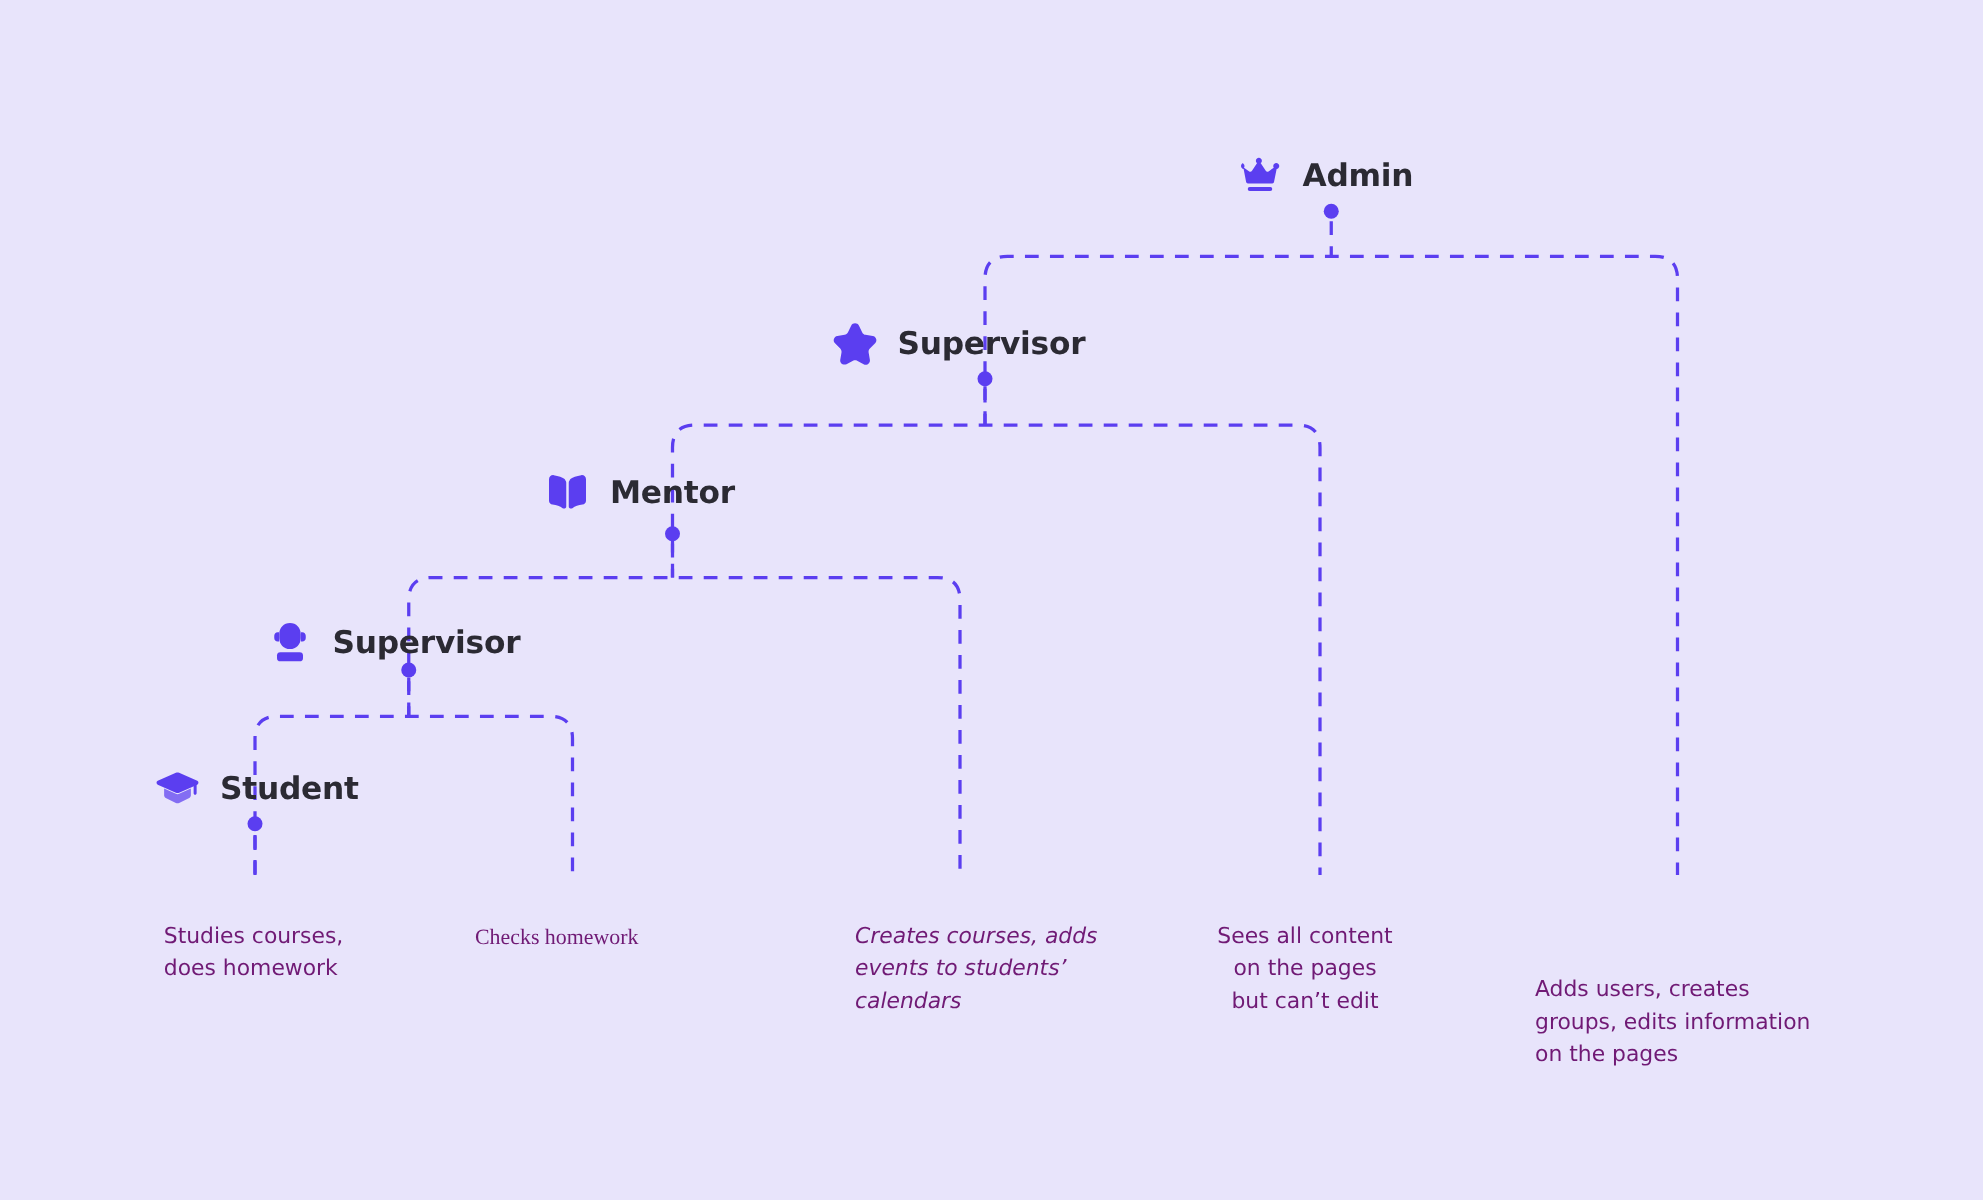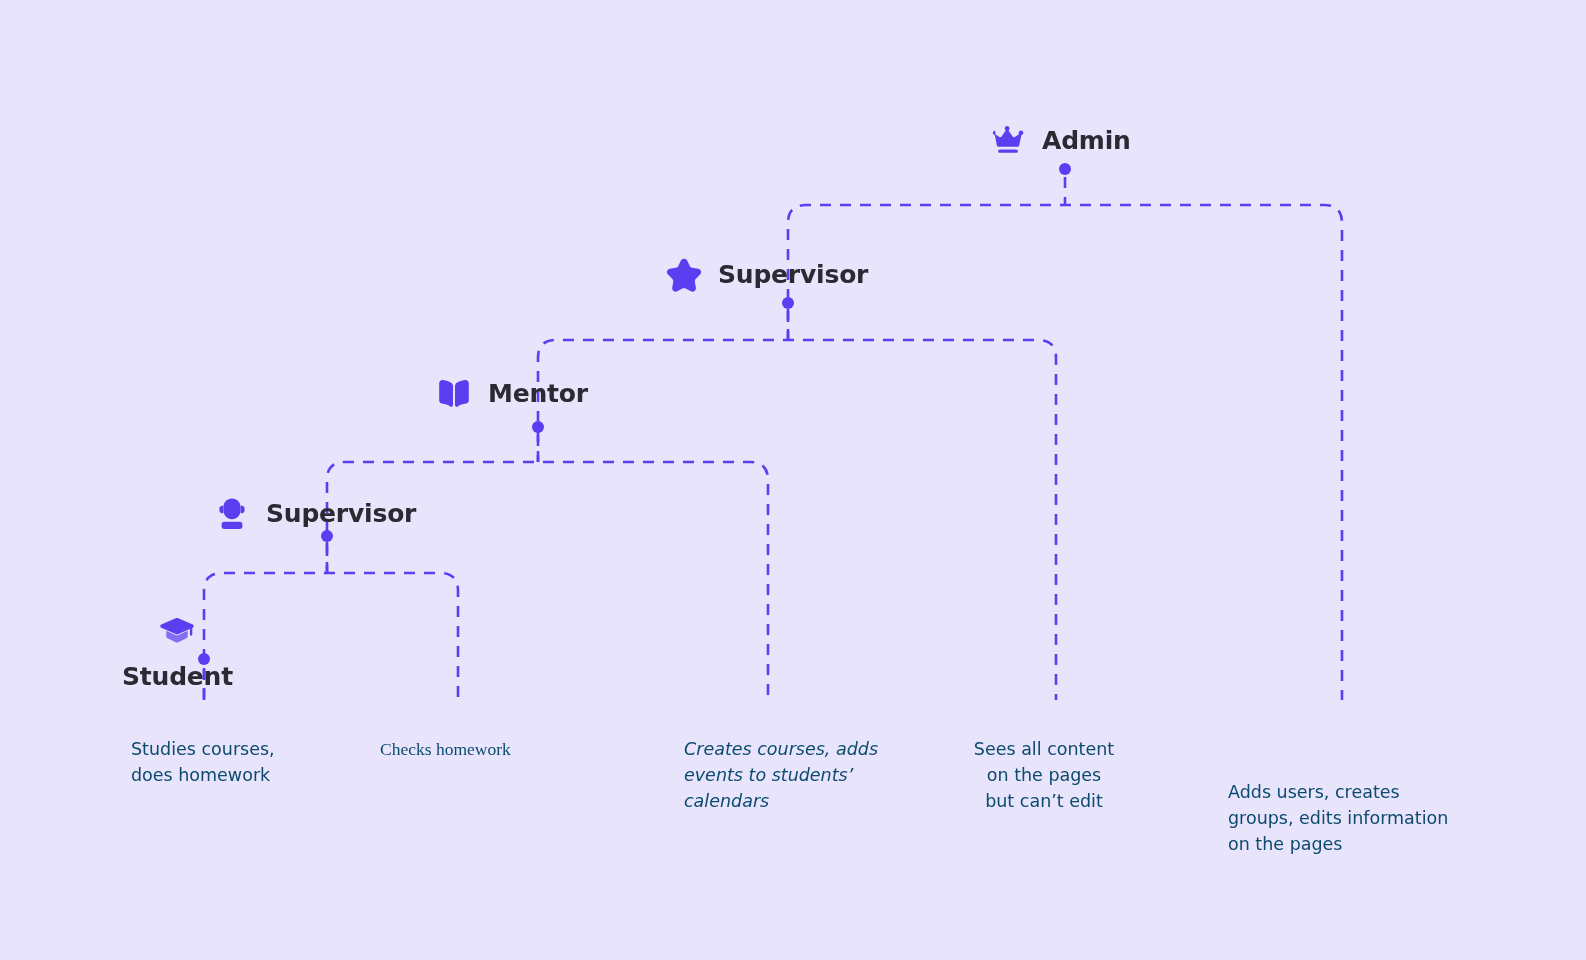--- a/index.html
+++ b/index.html
@@ -47,21 +47,21 @@
     font-size: 25px;
     font-weight: 700;
     color: #2b2a33;
     letter-spacing: -0.2px;
     line-height: 1;
   }
   .caption {
     position: absolute;
     font-size: 17.5px;
     line-height: 26px;
-    color: #0c4a6e;
+    color: #701a75;
     font-weight: 400;
     white-space: pre-line;
   }
 </style>
 </head>
 <body>
 
 <div id="stage">
 
   <svg id="wires" viewBox="0 0 1586 960" width="1586" height="960" aria-hidden="true">
@@ -124,21 +124,21 @@
     <span class="node-icon">
       <svg viewBox="0 0 40 40" width="40" height="40">
         <path fill="#5b3ef0" d="M20 5.4c-5 0-8.6 3.8-8.6 8.9v3c0 5.1 3.6 8.9 8.6 8.9s8.6-3.8 8.6-8.9v-3c0-5.1-3.6-8.9-8.6-8.9z"></path>
         <path fill="#5b3ef0" d="M10.1 12.7c-1.5 0-2.7 1.3-2.7 2.9v1.7c0 1.6 1.2 2.9 2.7 2.9h1.1v-7.5h-1.1zM29.9 12.7h-1.1v7.5h1.1c1.5 0 2.7-1.3 2.7-2.9v-1.7c0-1.6-1.2-2.9-2.7-2.9z"></path>
         <rect fill="#5b3ef0" x="9.6" y="28.7" width="20.8" height="7.3" rx="2.7"></rect>
       </svg>
     </span>
     <span class="node-label">Supervisor</span>
   </div>
 
-  <div class="node" style="left:122px; top:610px;flex-direction:column;">
+  <div class="node" style="left:122px; top:610px;">
     <span class="node-icon">
       <svg viewBox="0 0 40 40" width="40" height="40">
         <path fill="#5b3ef0" opacity="0.72" d="M9.3 20.8v5.4c0 .9.5 1.7 1.3 2.1l8.1 4c.8.4 1.8.4 2.6 0l8.1-4c.8-.4 1.3-1.2 1.3-2.1v-5.4L21.3 25c-.8.4-1.8.4-2.6 0l-9.4-4.2z"></path>
         <path fill="#5b3ef0" d="M18.7 8.2 4.2 14.6c-1.3.6-1.3 2.5 0 3.1l14.5 6.4c.8.4 1.8.4 2.6 0l14.5-6.4c1.3-.6 1.3-2.5 0-3.1L21.3 8.2c-.8-.4-1.8-.4-2.6 0z"></path>
         <path fill="#5b3ef0" d="M34.1 16.1c.7 0 1.2.5 1.2 1.2v7.3c0 .7-.5 1.2-1.2 1.2s-1.2-.5-1.2-1.2v-7.3c0-.7.5-1.2 1.2-1.2z"></path>
       </svg>
     </span>
     <span class="node-label">Student</span>
   </div>
 

